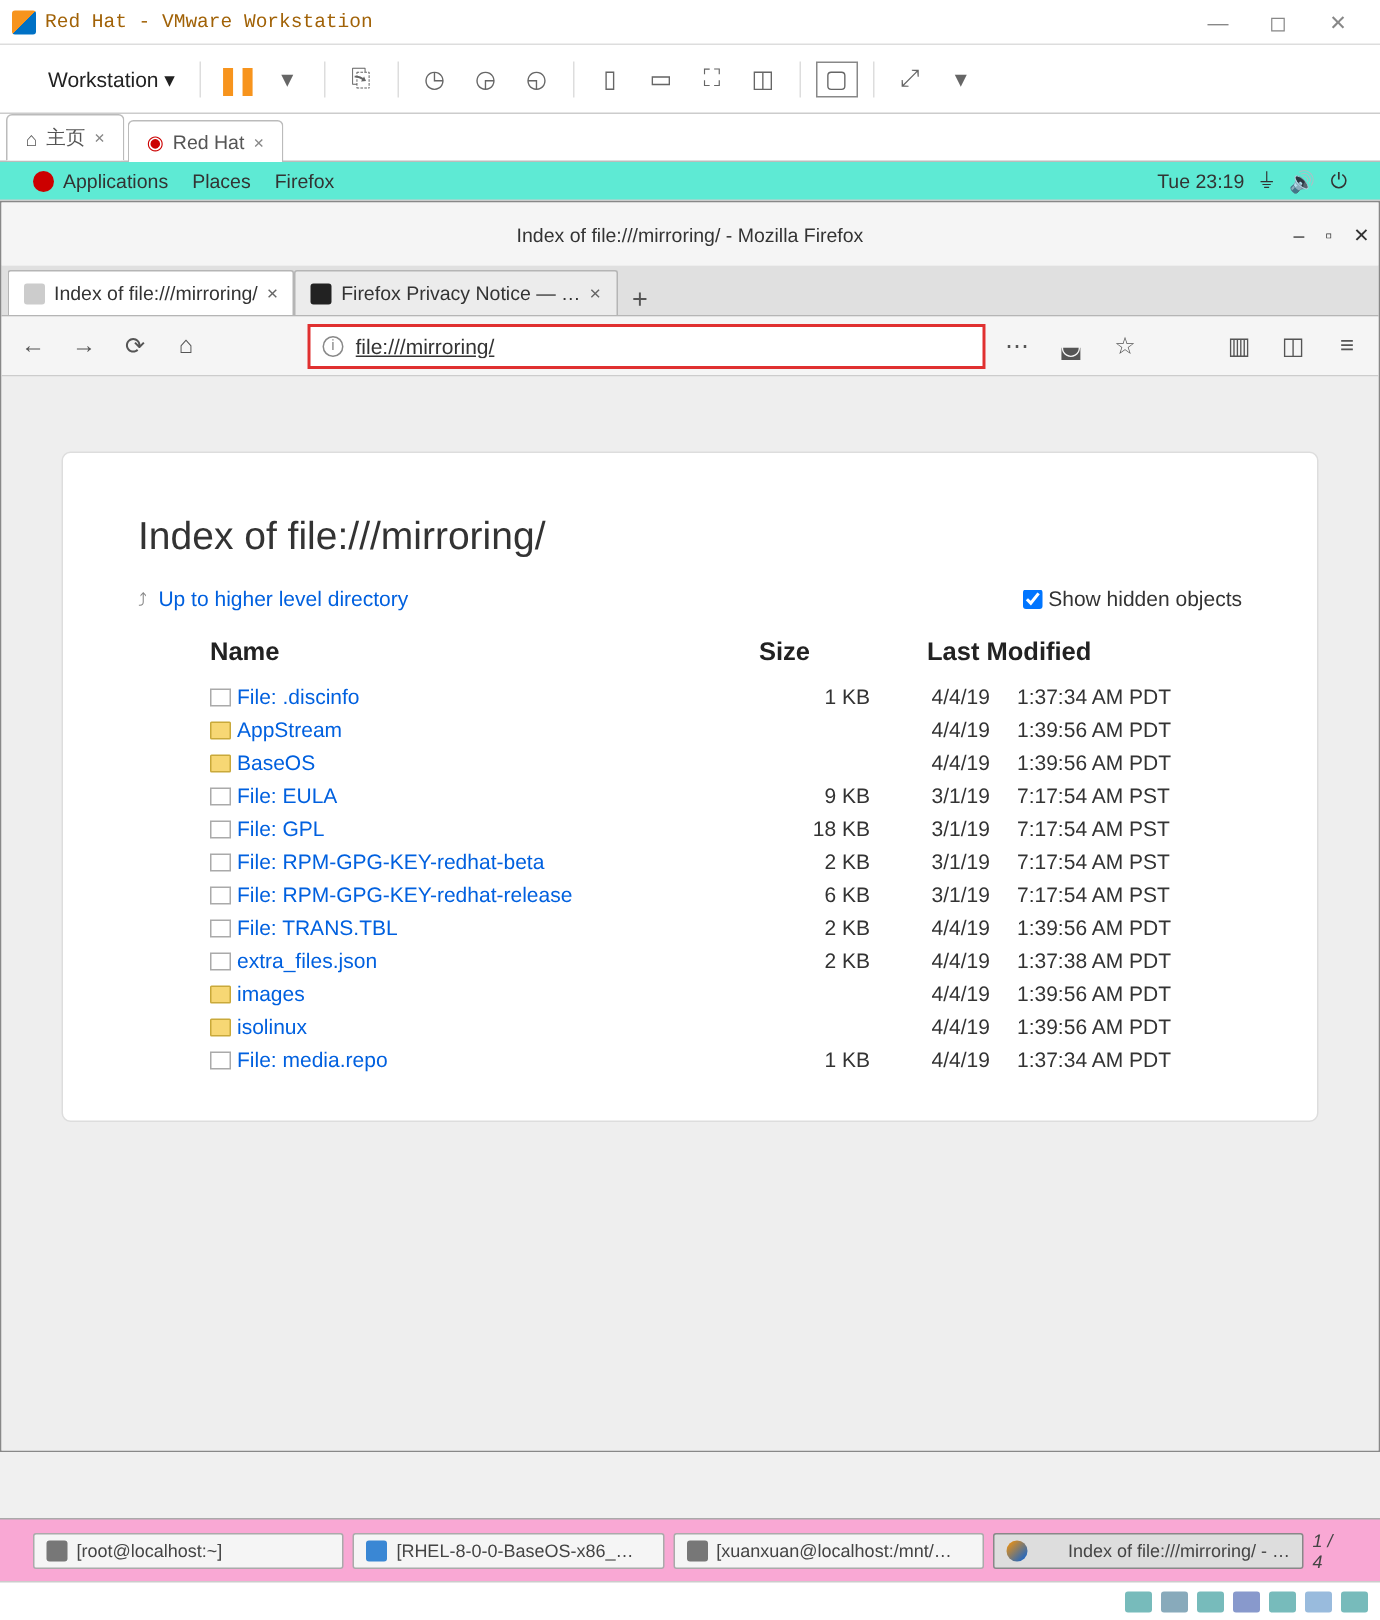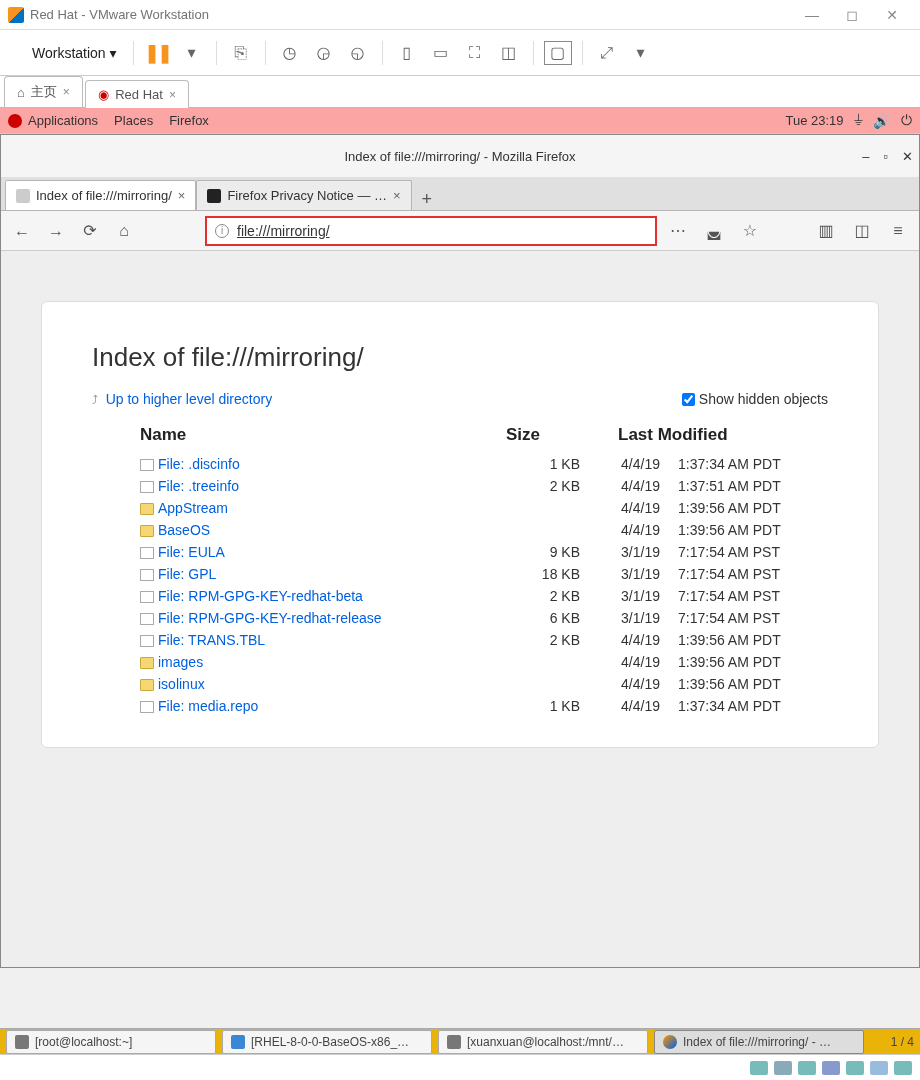--- a/index.html
+++ b/index.html
@@ -1,36 +1,36 @@
 <!DOCTYPE html>
 <html><head>
 <meta charset="utf-8">
 <style>
 * { box-sizing: border-box; margin: 0; padding: 0; }
 body { font-family: "Segoe UI", Arial, sans-serif; font-size: 13px; background: #f0f0f0; width: 920px; height: 1080px; overflow: hidden; position: relative; }
 
 
 .vm-titlebar { height: 30px; background: #fff; display: flex; align-items: center; padding: 0 8px; border-bottom: 1px solid #ddd; }
 .vm-titlebar .logo { width: 16px; height: 16px; background: linear-gradient(135deg,#f7941d 50%,#0071c5 50%); border-radius: 2px; margin-right: 6px; }
-.vm-titlebar .title { color: #737373; flex: 1; }
+.vm-titlebar .title { color: #a16207; flex: 1; font-family: Liberation Mono, monospace; }
 .vm-titlebar .wbtn { width: 40px; height: 24px; display: flex; align-items: center; justify-content: center; color: #888; font-size: 14px; }
 
 
 .vm-toolbar { height: 46px; background: #fff; display: flex; align-items: center; padding: 0 26px; border-bottom: 1px solid #ccc; gap: 6px; }
 .vm-toolbar .ws-menu { font-size: 14px; color: #222; padding: 4px 6px; }
 .vm-toolbar .sep { width: 1px; height: 24px; background: #ddd; margin: 0 4px; }
 .vm-toolbar .tbtn { width: 28px; height: 24px; display: flex; align-items: center; justify-content: center; color: #666; font-size: 16px; }
 .vm-toolbar .pause { color: #f7941d; font-size: 18px; font-weight: bold; letter-spacing: -2px; }
 
 
 .vm-tabs { height: 32px; background: #fff; display: flex; align-items: flex-end; border-bottom: 1px solid #bbb; padding-left: 4px; }
 .vm-tab { padding: 6px 12px; border: 1px solid #bbb; border-bottom: none; border-radius: 4px 4px 0 0; margin-right: 2px; background: #fff; display: flex; align-items: center; gap: 6px; font-size: 13px; color: #555; }
 .vm-tab.active { position: relative; top: 1px; background: #fff; }
 .vm-tab .x { color: #888; font-size: 12px; }
-.guest-panel { height: 26px; background: #fca5a5; display: flex; align-items: center; padding: 0 8px; border-bottom: 1px solid #ccc; font-size: 13px; color: #333; }
+.guest-panel { height: 26px; background: #5eead4; display: flex; align-items: center; padding: 0 22px; border-bottom: 1px solid #ccc; font-size: 13px; color: #333; }
 .guest-panel .redhat { width: 14px; height: 14px; background: #c00; border-radius: 50%; margin-right: 6px; }
 .guest-panel .spacer { flex: 1; }
 .guest-panel .pitem { margin-right: 16px; }
 .guest-panel .ric { margin-left: 10px; color: #333; font-size: 14px; }
 
 
 .ff-window { background: #eee; border: 1px solid #888; }
 .ff-title { height: 42px; background: #f5f5f5; display: flex; align-items: center; justify-content: center; position: relative; font-size: 13px; color: #333; }
 .ff-title .wctrl { position: absolute; right: 6px; display: flex; gap: 14px; color: #333; font-size: 13px; }
 
@@ -66,26 +66,26 @@
 table.listing td { padding: 3px 8px; font-size: 14px; vertical-align: middle; }
 table.listing td.name a { color: #0060df; text-decoration: none; }
 table.listing td.size { text-align: right; color: #333; width: 90px; }
 table.listing td.date { text-align: right; color: #333; width: 80px; padding-left: 30px; }
 table.listing td.time { text-align: left; color: #333; width: 160px; padding-left: 10px; }
 .ficon { display: inline-block; width: 14px; height: 12px; margin-right: 4px; vertical-align: middle; }
 .ficon.folder { background: #f7d774; border: 1px solid #c9a93a; border-radius: 1px; }
 .ficon.file { background: #fff; border: 1px solid #aaa; }
 
 
-.linux-taskbar { position: absolute; bottom: 26px; left: 0; right: 0; height: 26px; background: #eab308; border-top: 1px solid #aaa; display: flex; align-items: center; padding: 2px 6px; gap: 6px; }
+.linux-taskbar { position: absolute; bottom: 26px; left: 0; right: 0; height: 42px; background: #f9a8d4; border-top: 1px solid #aaa; display: flex; align-items: center; padding: 2px 22px; gap: 6px; }
 .task { height: 24px; border: 1px solid #aaa; background: #f5f5f5; display: flex; align-items: center; padding: 0 8px; gap: 6px; font-size: 12px; color: #444; width: 210px; overflow: hidden; white-space: nowrap; border-radius: 2px; }
-.task.active { background: #ddd; border-color: #888; }
+.task.active { background: #ddd; border-color: #888; justify-content: space-between; }
 .task .ticon { width: 14px; height: 14px; background: #777; border-radius: 2px; flex-shrink: 0; }
 .task .ticon.ff { background: linear-gradient(135deg,#ff9500,#0060df); border-radius: 50%; }
-.linux-taskbar .tray { margin-left: auto; display: flex; align-items: center; gap: 6px; font-size: 12px; color: #444; }
+.linux-taskbar .tray { margin-left: auto; display: flex; align-items: center; gap: 6px; font-size: 12px; color: #444; font-style: italic; }
 
 
 .vm-status { position: absolute; bottom: 0; left: 0; right: 0; height: 26px; background: #fff; border-top: 1px solid #ccc; display: flex; align-items: center; padding: 0 8px; font-size: 13px; color: #444; }
 .vm-status .sicons { margin-left: auto; display: flex; gap: 6px; }
 .sic { width: 18px; height: 14px; background: #6aa; border-radius: 2px; }
 </style>
 </head>
 <body>
 
 <div class="vm-titlebar">
@@ -208,26 +208,20 @@
           </tr>
         </thead>
         <tbody id="listing-body">
             <tr>
               <td class="name"><span class="ficon file"></span><a href="#">File: .discinfo</a></td>
               <td class="size">1 KB</td>
               <td class="date">4/4/19</td>
               <td class="time">1:37:34 AM PDT</td>
             </tr>
             <tr>
-              <td class="name"><span class="ficon file"></span><a href="#">File: .treeinfo</a></td>
-              <td class="size">2 KB</td>
-              <td class="date">4/4/19</td>
-              <td class="time">1:37:51 AM PDT</td>
-            </tr>
-            <tr>
               <td class="name"><span class="ficon folder"></span><a href="#">AppStream</a></td>
               <td class="size"></td>
               <td class="date">4/4/19</td>
               <td class="time">1:39:56 AM PDT</td>
             </tr>
             <tr>
               <td class="name"><span class="ficon folder"></span><a href="#">BaseOS</a></td>
               <td class="size"></td>
               <td class="date">4/4/19</td>
               <td class="time">1:39:56 AM PDT</td>
@@ -254,20 +248,26 @@
               <td class="name"><span class="ficon file"></span><a href="#">File: RPM-GPG-KEY-redhat-release</a></td>
               <td class="size">6 KB</td>
               <td class="date">3/1/19</td>
               <td class="time">7:17:54 AM PST</td>
             </tr>
             <tr>
               <td class="name"><span class="ficon file"></span><a href="#">File: TRANS.TBL</a></td>
               <td class="size">2 KB</td>
               <td class="date">4/4/19</td>
               <td class="time">1:39:56 AM PDT</td>
+            </tr>
+            <tr>
+              <td class="name"><span class="ficon file"></span><a href="#">extra_files.json</a></td>
+              <td class="size">2 KB</td>
+              <td class="date">4/4/19</td>
+              <td class="time">1:37:38 AM PDT</td>
             </tr>
             <tr>
               <td class="name"><span class="ficon folder"></span><a href="#">images</a></td>
               <td class="size"></td>
               <td class="date">4/4/19</td>
               <td class="time">1:39:56 AM PDT</td>
             </tr>
             <tr>
               <td class="name"><span class="ficon folder"></span><a href="#">isolinux</a></td>
               <td class="size"></td>

